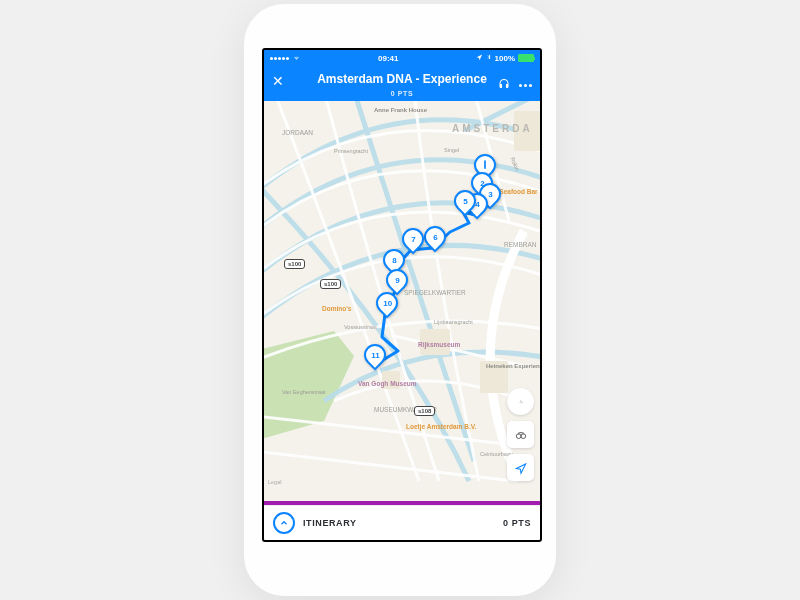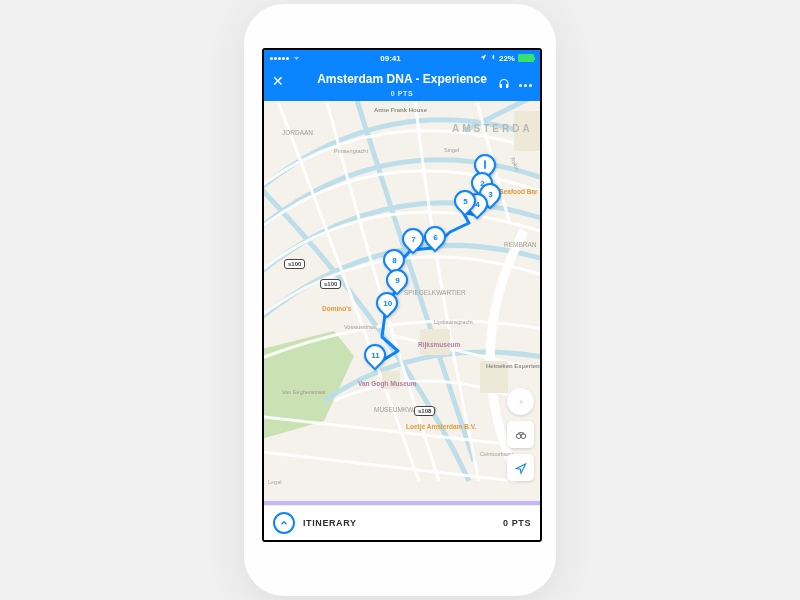--- a/index.html
+++ b/index.html
@@ -12,21 +12,21 @@
     overflow: hidden;
   }
   .phone {
     position: absolute; left: 244px; top: 4px; width: 312px; height: 592px;
     background: #fefefe; border-radius: 40px;
     box-shadow: 0 8px 40px rgba(0,0,0,0.08);
   }
   .screen {
     position: absolute; left: 262px; top: 48px; width: 276px; height: 490px;
     border: 2px solid #000; border-radius: 3px; overflow: hidden;
-    background: #c4b5fd;
+    background: #a21caf;
   }
 
   
   .status-bar {
     height: 16px; background: #0a84ff; display: flex;
     justify-content: space-between; align-items: center;
     padding: 0 6px; color: #fff; font-size: 8px; font-weight: 600;
   }
   .sb-left, .sb-right { display: flex; align-items: center; gap: 3px; }
   .signal-dots { display: flex; gap: 1px; }
@@ -148,21 +148,21 @@
         <span>
           <svg viewBox="0 0 24 24" width="7" height="7">
               <path fill="#fff" d="M2 11l19-9-9 19-2-8z"></path>
             </svg>
         </span>
         <span>
           <svg viewBox="0 0 24 24" width="6" height="8">
               <path fill="#fff" d="M12 2v8L7 5l-1 1 6 6-6 6 1 1 5-5v8l6-6-4-4 4-4-6-6z"></path>
             </svg>
         </span>
-        <span>22%</span>
+        <span>100%</span>
         <span class="sb-batt"></span>
       </div>
     </div>
 
     <div class="nav-bar">
       <div class="nav-close">✕</div>
       <div class="nav-title">Amsterdam DNA - Experience</div>
       <div class="nav-pts">0 PTS</div>
       <div class="nav-right">
         <span class="headphones-icon">

